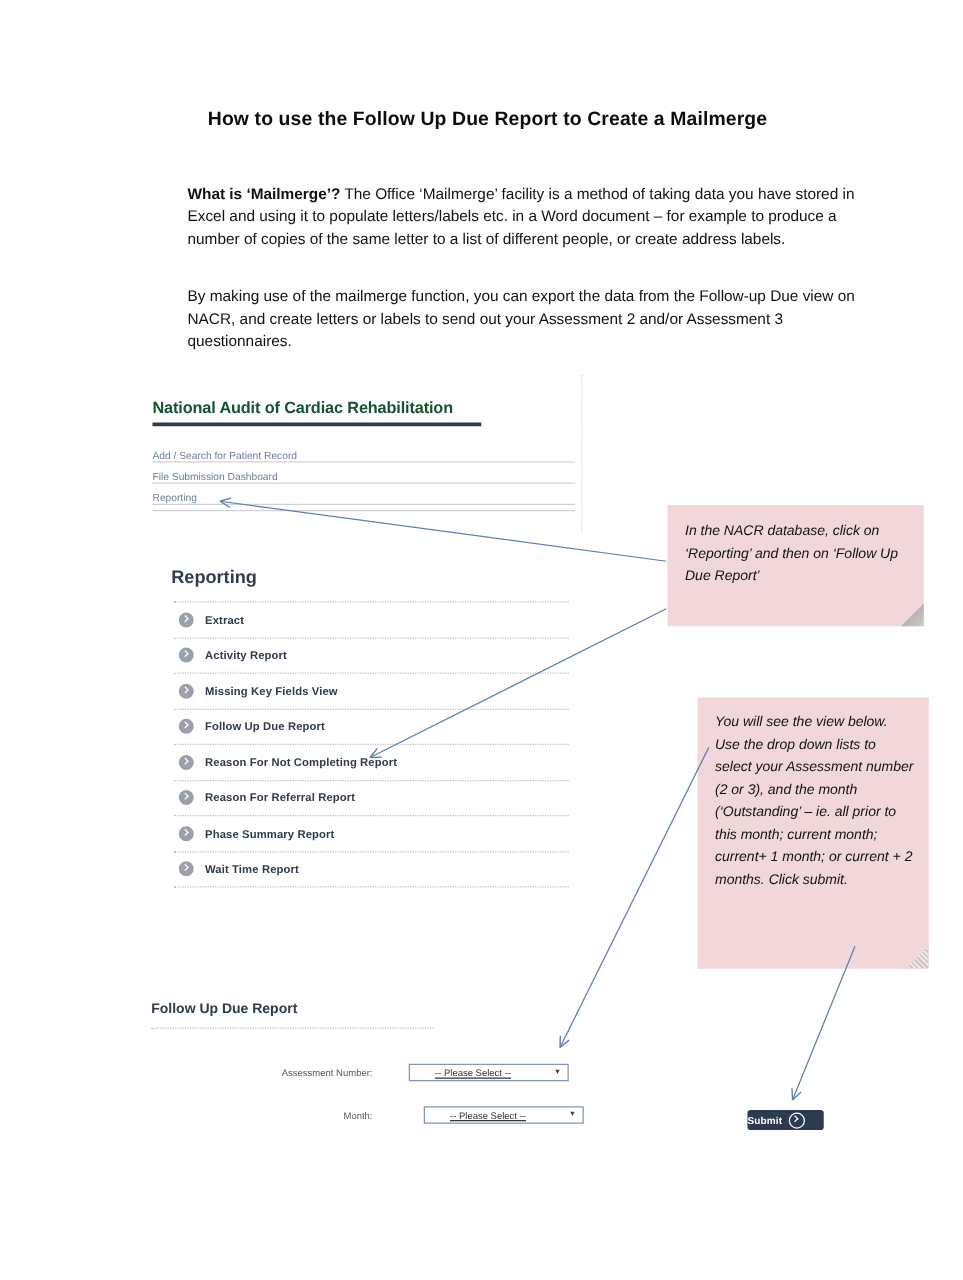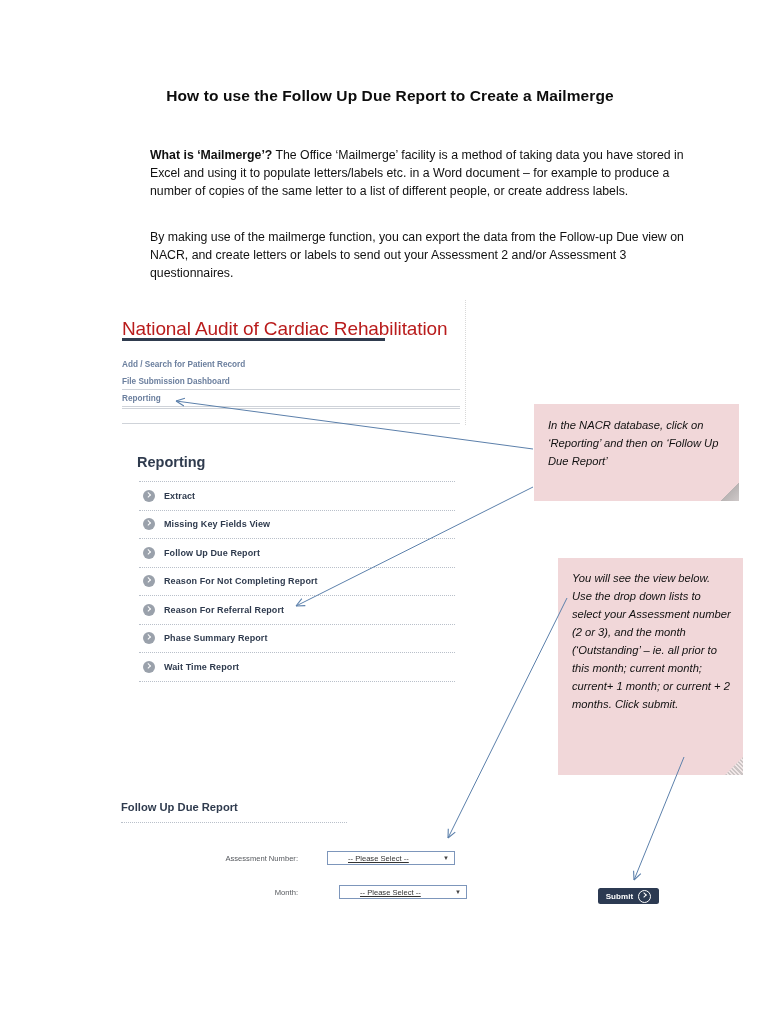--- a/index.html
+++ b/index.html
@@ -48,43 +48,42 @@
     top: 300px;
     width: 0;
     height: 125px;
     border-left: 1px dotted #d8d8d8;
   }
 
   .app-brand {
     position: absolute;
     left: 122px;
     top: 318px;
-    font-size: 19px;
-    font-weight: normal;
-    color: #b91c1c;
+    font-size: 13px;
+    font-weight: bold;
+    color: #14532d;
     letter-spacing: -0.1px;
   }
   .app-brand-rule {
     position: absolute;
     left: 122px;
     top: 338px;
     width: 263px;
     height: 3px;
     background: #2f3b4e;
   }
 
   .nav-link {
     position: absolute;
     left: 122px;
     width: 338px;
     font-size: 8.2px;
     color: #6b7f9e;
-    padding-bottom: 20px;
+    padding-bottom: 0;
     border-bottom: 1px solid #cfd3d9;
-    font-weight: bold;
   }
   #nav-0 { top: 360px; }
   #nav-1 { top: 377px; }
   #nav-2 { top: 394px; }
   #nav-rule-last {
     position: absolute;
     left: 122px;
     top: 408px;
     width: 338px;
     height: 0;
@@ -204,21 +203,20 @@
     position: absolute;
     left: 598px;
     top: 888px;
     width: 61px;
     height: 16px;
     box-sizing: border-box;
     background: #2c3a52;
     border-radius: 2.5px;
     display: flex;
     align-items: center;
-    justify-content: center;
     gap: 5px;
   }
   #submit-label {
     font-size: 8px;
     font-weight: bold;
     color: #ffffff;
     letter-spacing: 0.1px;
   }
   #submit-arrow-icon {
     width: 11px;
@@ -308,20 +306,24 @@
 
 <div id="reporting-heading">Reporting</div>
 
 <div id="reporting-list">
   <div class="report-item">
     <span class="chev"></span>
     <span class="report-label">Extract</span>
   </div>
   <div class="report-item">
     <span class="chev"></span>
+    <span class="report-label">Activity Report</span>
+  </div>
+  <div class="report-item">
+    <span class="chev"></span>
     <span class="report-label">Missing Key Fields View</span>
   </div>
   <div class="report-item">
     <span class="chev"></span>
     <span class="report-label">Follow Up Due Report</span>
   </div>
   <div class="report-item">
     <span class="chev"></span>
     <span class="report-label">Reason For Not Completing Report</span>
   </div>

